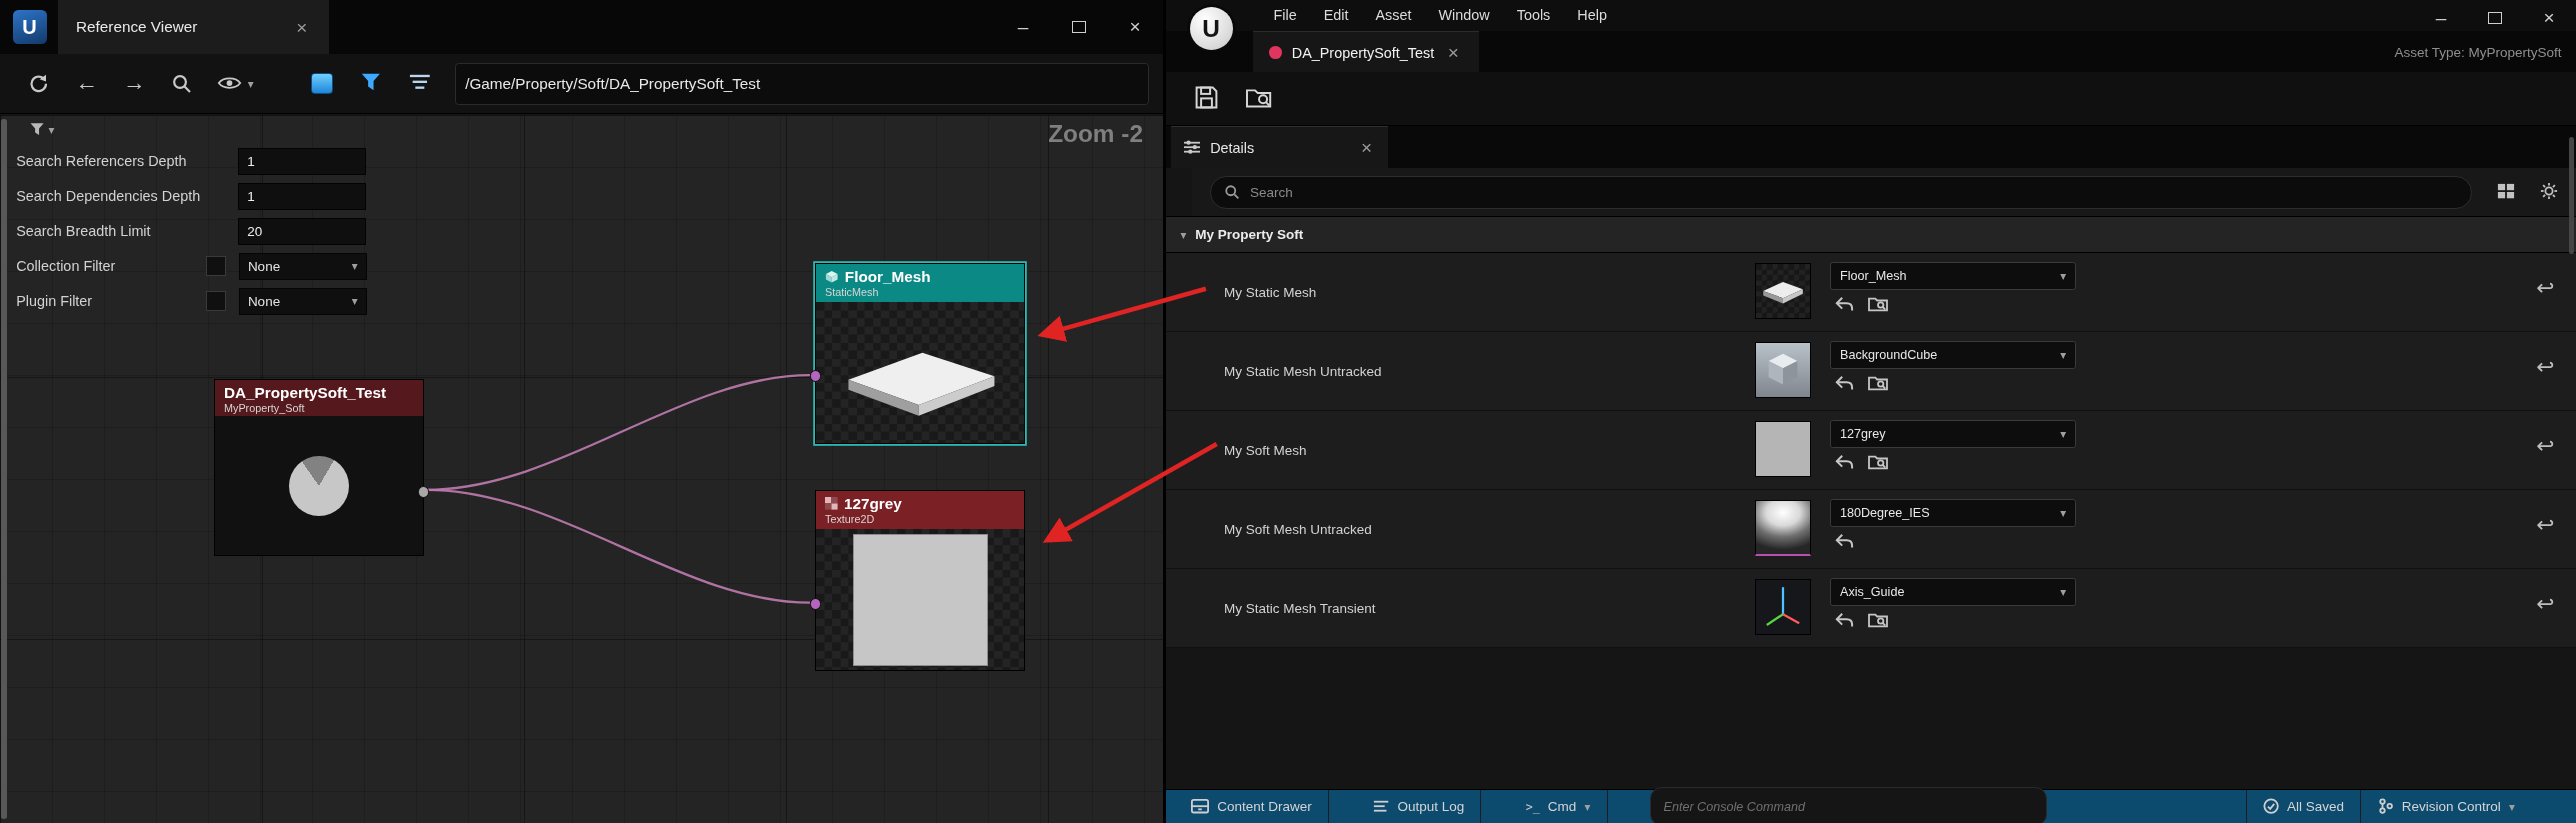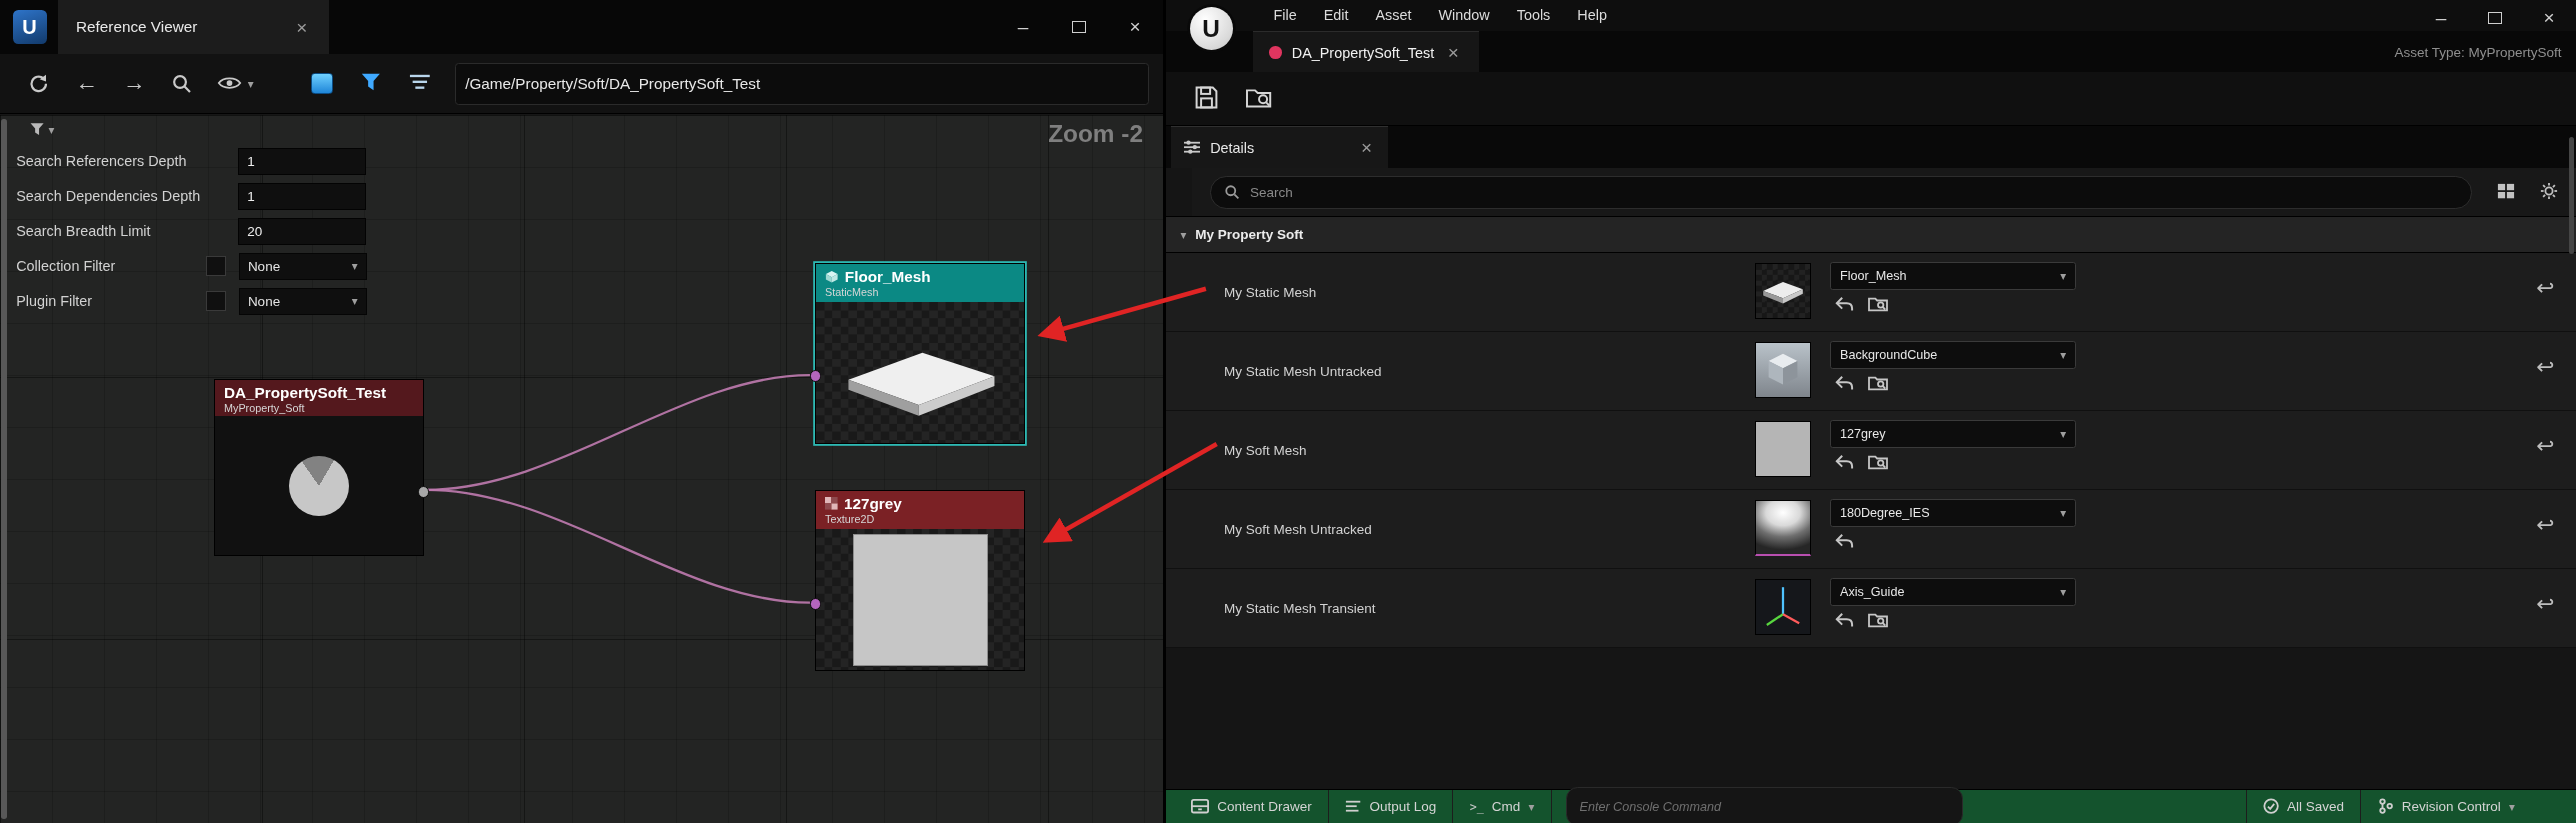--- a/index.html
+++ b/index.html
@@ -126,22 +126,22 @@
   .pcombo-value{flex:1;font-size:12.6px;color:#e8e8e8;white-space:nowrap;overflow:hidden;}
   .picons{position:absolute;left:668px;top:43px;display:flex;gap:14.4px;align-items:center;}
   .preset{position:absolute;right:21.7px;top:24.4px;color:#bdbdbd;font-size:21.7px;line-height:1;}
   .thumb-checker{background-color:#1b1b1b;background-image:conic-gradient(#222 25%,#171717 25% 50%,#222 50% 75%,#171717 75%);background-size:10.8px 10.8px;}
   .thumb-grey{background:#b5b5b5;}
   .thumb-cube{background:linear-gradient(#b9c2c9,#7f858c);}
   .thumb-ies{background:radial-gradient(90% 70% at 50% 22%,#ffffff 0%,#d9d9d9 35%,#6f6f6f 65%,#262626 100%);border-bottom:2.7px solid #b94fb0;}
   .thumb-axis{background:#15171b;}
   .d-scroll{position:absolute;right:1.8px;top:10.8px;width:5.4px;height:117px;background:#454545;border-radius:2.7px;}
 
-  .status{position:absolute;left:0;bottom:0;right:0;height:34px;background:#14532d;border-top:0.9px solid #000;
-          display:flex;align-items:center;}
+  .status{position:absolute;left:0;bottom:0;right:0;height:34px;background:#0c4a6e;border-top:0.9px solid #000;
+          display:flex;align-items:center;gap:28px;}
   .sb-item{display:flex;align-items:center;gap:8.1px;color:#d4d4d4;font-size:13.5px;padding:0 16.2px;height:34px;
            border-right:0.9px solid #1d1d1d;}
   .sb-item:first-child{margin-left:9px;}
   .console-input{width:397px;height:39px;border-radius:11.7px;background:#151515;border:0.9px solid #2a2a2a;
                  margin-left:14.4px;padding:0 12.6px;color:#ddd;font-size:12.6px;outline:none;}
   .console-input::placeholder{color:#6f6f6f;font-style:italic;}
   .sb-right{margin-left:auto;display:flex;align-items:flex-start;margin-right:45px;}
   .sb-right .sb-item{border-right:none;border-left:0.9px solid #1d1d1d;}
   .cmd-glyph{font-family:"DejaVu Sans Mono","Liberation Mono",monospace;font-size:11.7px;color:#c9c9c9;}
 

